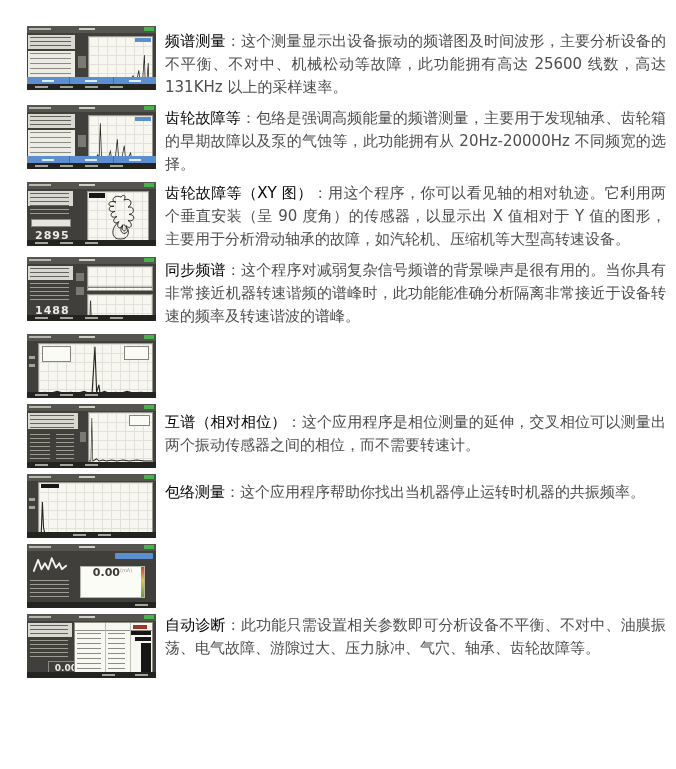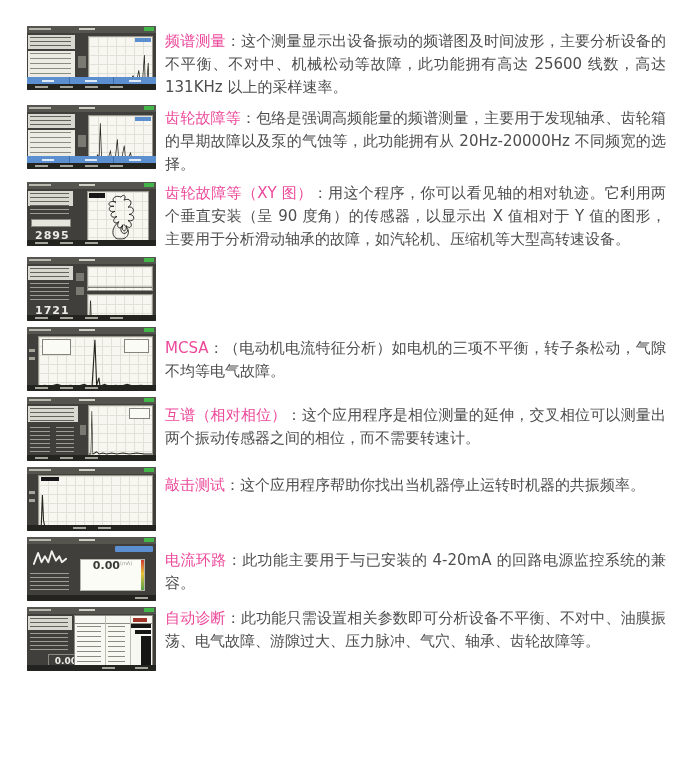--- a/index.html
+++ b/index.html
@@ -1,20 +1,20 @@
 <!DOCTYPE html>
 <html><head>
 <meta charset="utf-8">
 <style>
   html,body{margin:0;padding:0;background:#ffffff;}
   body{width:676px;font-family:"DejaVu Sans","Liberation Sans",sans-serif;}
   .page{padding:26px 7px 6px 27px;}
   .row{display:flex;gap:9px;margin-bottom:6px;align-items:flex-start;}
   .desc{margin:0;width:501px;font-size:15px;line-height:23px;color:#4d4d4d;text-align:justify;}
-  .desc .t{color:#ec4899;}
+  .desc .t{color:#000000;}
   .pt2{padding-top:2px}.pt4{padding-top:4px}.pt7{padding-top:7px}.pt10{padding-top:10px}.pt12{padding-top:12px}
 
   
   .thumb{position:relative;flex:0 0 129px;height:64px;background:#403f3b;overflow:hidden;border-radius:1px;}
   .tb{position:absolute;top:0;left:0;right:0;height:7px;background:#55544e;}
   .tb .d1{position:absolute;top:2px;left:2px;width:22px;height:2px;background:#b7b7ae;}
   .tb .d2{position:absolute;top:2px;left:52px;width:16px;height:2px;background:#cfcfc6;}
   .batt{position:absolute;top:1px;right:2px;width:10px;height:4px;background:#43b649;}
   .bb{position:absolute;left:0;right:0;bottom:0;height:6px;background:#23231f;display:flex;align-items:center;gap:12px;padding:0 8px;}
   .bb i{display:block;width:13px;height:2px;background:#a5a59c;}
@@ -154,40 +154,41 @@
 
   <div class="row">
     <div class="thumb">
       <div class="tb">
           <i class="d1"></i>
           <i class="d2"></i>
           <b class="batt"></b>
         </div>
       <div class="panelL lines" style="left:1px;top:9px;width:45px;height:14px"></div>
       <div class="rowsL" style="left:3px;top:26px;width:41px;height:18px"></div>
-      <div class="bignum" style="left:8px;top:47px">1721</div>
+      <div class="bignum" style="left:8px;top:47px">1488</div>
       <div class="gbtn" style="left:49px;top:16px;width:8px;height:8px"></div>
       <div class="gbtn" style="left:49px;top:30px;width:8px;height:8px"></div>
       <div class="grid" style="left:60px;top:9px;width:66px;height:25px">
         <svg class="trace" viewBox="0 0 100 50" preserveAspectRatio="none">
             <polyline points="0,44 100,44" fill="none" stroke="#26261f" stroke-width="1.4"></polyline>
           </svg>
       </div>
       <div class="grid" style="left:60px;top:37px;width:66px;height:26px">
         <svg class="trace" viewBox="0 0 100 50" preserveAspectRatio="none">
             <polyline points="0,45 3,45 4,12 5,45 100,45" fill="none" stroke="#26261f" stroke-width="1.4"></polyline>
           </svg>
       </div>
       <div class="bb">
           <i></i>
           <i></i>
           <i></i>
           <i></i>
         </div>
     </div>
+    <p class="desc pt2"><span class="t">同步频谱</span><span>：</span><span>这个程序对减弱复杂信号频谱的背景噪声是很有用的。当你具有非常接近机器转速谐频的谱峰时，此功能能准确分析隔离非常接近于设备转速的频率及转速谐波的谱峰。</span></p>
   </div>
 
   <div class="row">
     <div class="thumb">
       <div class="tb">
           <i class="d1"></i>
           <i class="d2"></i>
           <b class="batt"></b>
         </div>
       <div class="vd" style="left:2px;top:22px;width:6px;height:3px"></div>
@@ -198,21 +199,20 @@
           </svg>
         <div class="leg lines" style="left:3px;top:2px;width:27px;height:14px"></div>
         <div class="leg lines" style="right:3px;top:2px;width:23px;height:12px"></div>
       </div>
       <div class="bb">
           <i></i>
           <i></i>
           <i></i>
         </div>
     </div>
-    <p class="desc pt10"><span class="t">MCSA</span><span>：</span><span>（电动机电流特征分析）如电机的三项不平衡，转子条松动，气隙不均等电气故障。</span></p>
   </div>
 
   <div class="row">
     <div class="thumb">
       <div class="tb">
           <i class="d1"></i>
           <i class="d2"></i>
           <b class="batt"></b>
         </div>
       <div class="panelL lines" style="left:1px;top:9px;width:50px;height:16px"></div>
@@ -247,21 +247,21 @@
         <div class="tag" style="left:2px;top:1px;width:18px;height:4px"></div>
         <svg class="trace" viewBox="0 0 100 50" preserveAspectRatio="none">
             <polyline points="0,47 2,47 3,18 4,42 5,47 12,47 100,47" fill="none" stroke="#26261f" stroke-width="1"></polyline>
           </svg>
       </div>
       <div class="bb" style="justify-content:center">
           <i></i>
           <i></i>
         </div>
     </div>
-    <p class="desc pt7"><span class="t">敲击测试</span><span>：</span><span>这个应用程序帮助你找出当机器停止运转时机器的共振频率。</span></p>
+    <p class="desc pt7"><span class="t">包络测量</span><span>：</span><span>这个应用程序帮助你找出当机器停止运转时机器的共振频率。</span></p>
   </div>
 
   <div class="row">
     <div class="thumb">
       <div class="tb">
           <i class="d1"></i>
           <i class="d2"></i>
           <b class="batt"></b>
         </div>
       <svg style="position:absolute;left:6px;top:11px" width="34" height="20" viewBox="0 0 40 20">
@@ -271,21 +271,20 @@
       <div class="bluetag" style="right:3px;top:9px;width:38px;height:6px;border-radius:1px"></div>
       <div class="disp" style="left:53px;top:22px;width:63px;height:30px">
         <span class="val">0.00</span>
         <span class="unit">(mA)</span>
         <div class="gstrip"></div>
       </div>
       <div class="bb" style="justify-content:flex-end">
           <i></i>
         </div>
     </div>
-    <p class="desc pt12"><span class="t">电流环路</span><span>：</span><span>此功能主要用于与已安装的 4-20mA 的回路电源监控系统的兼容。</span></p>
   </div>
 
   <div class="row">
     <div class="thumb">
       <div class="tb">
           <i class="d1"></i>
           <i class="d2"></i>
           <b class="batt"></b>
         </div>
       <div class="panelL lines" style="left:1px;top:9px;width:44px;height:14px"></div>

